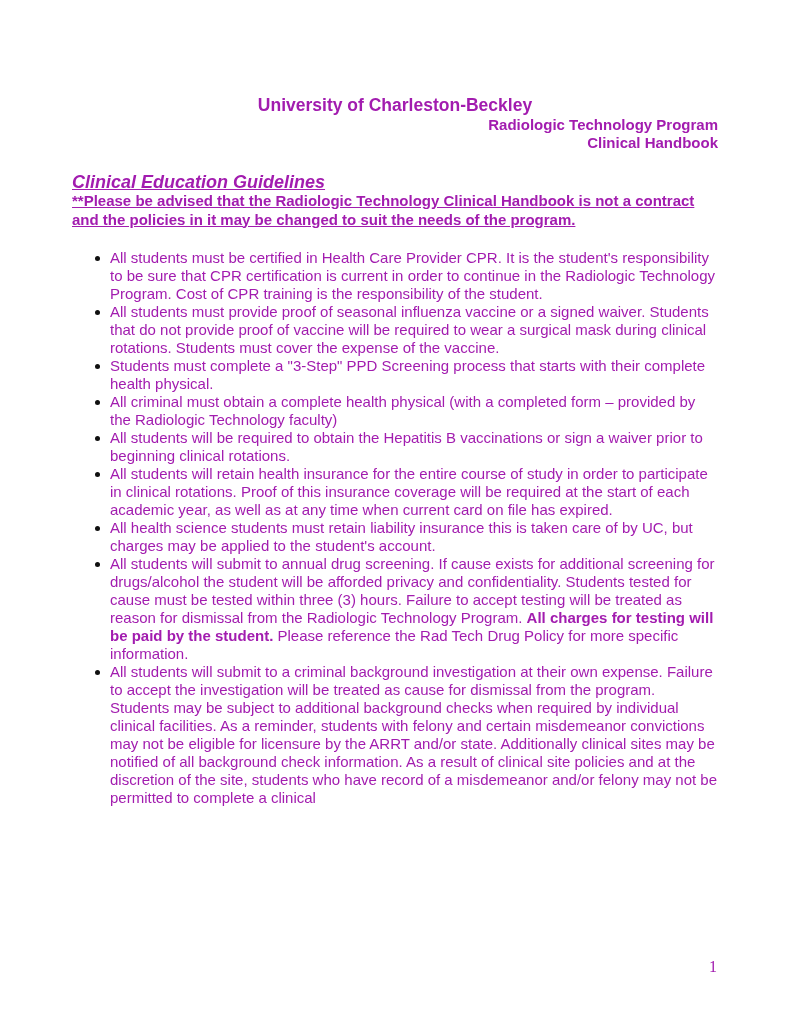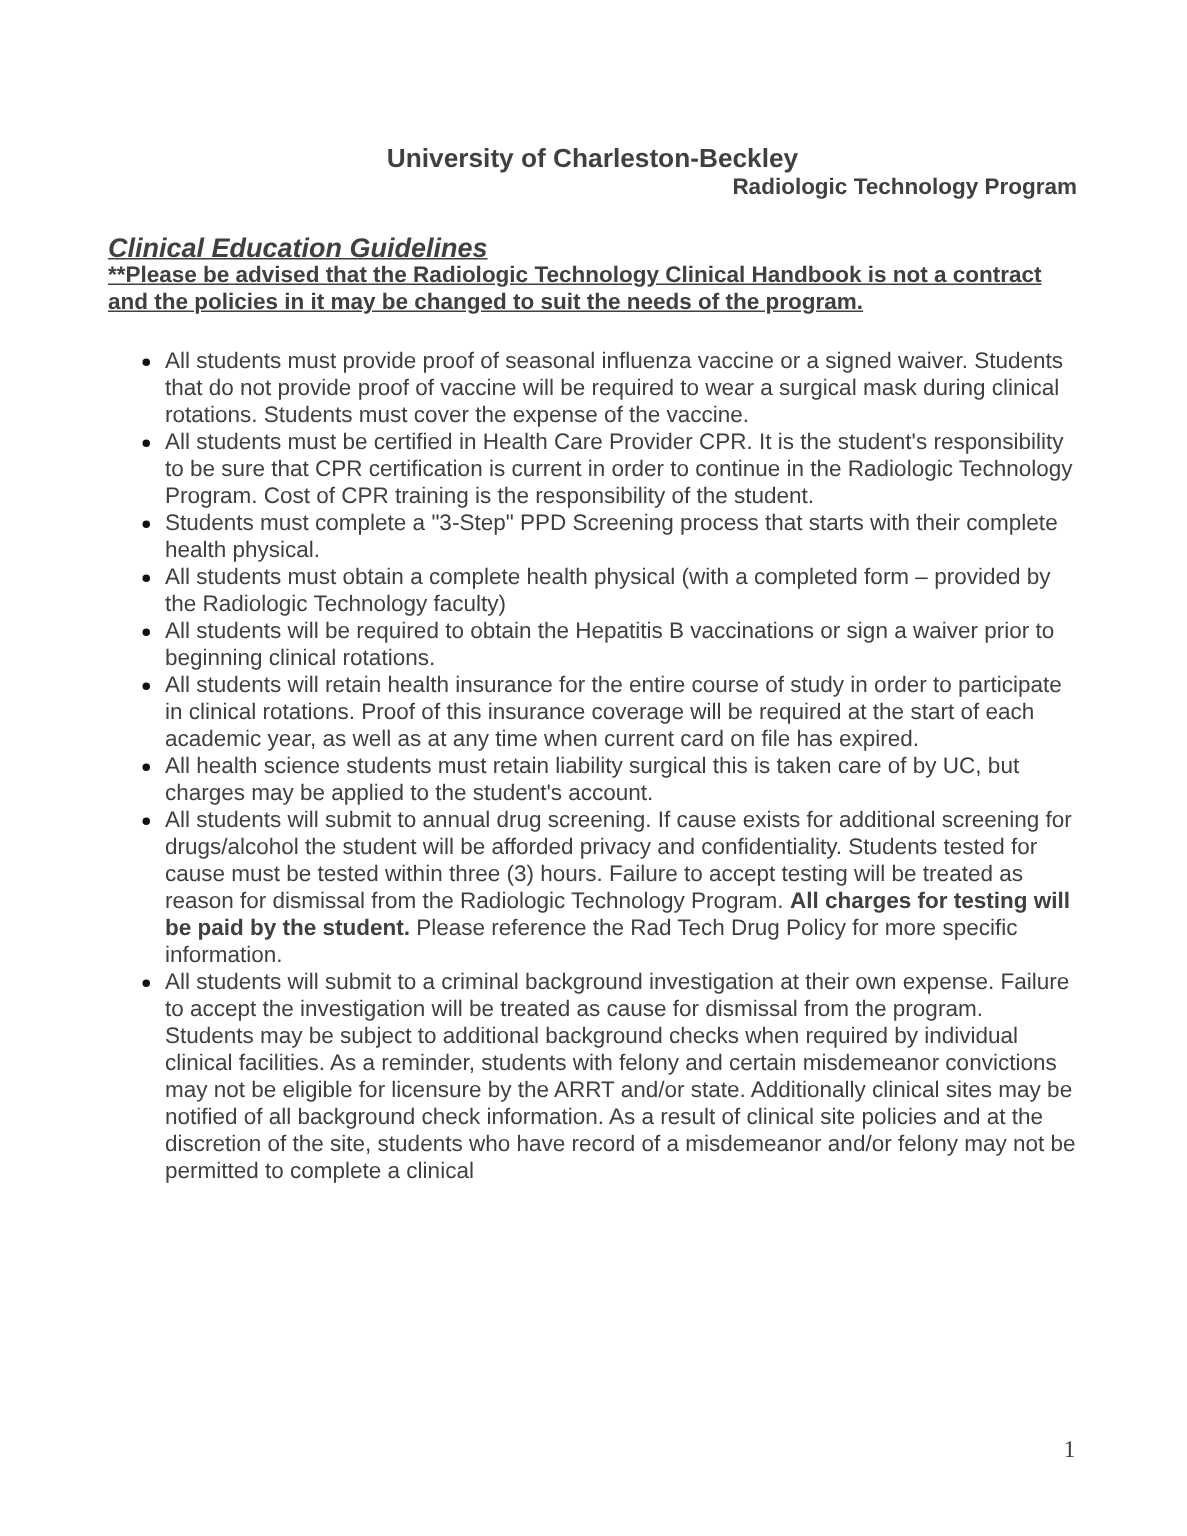--- a/index.html
+++ b/index.html
@@ -2,21 +2,21 @@
 <html><head>
 <meta charset="utf-8">
 <style>
   html, body { margin: 0; padding: 0; background: #ffffff; }
   .page {
     position: relative;
     width: 791px;
     height: 1024px;
     background: #ffffff;
     font-family: "Liberation Sans", sans-serif;
-    color: #404040;
+    color: #a21caf;
     overflow: hidden;
     box-sizing: border-box;
   }
   .content {
     position: absolute;
     left: 72px;
     top: 95px;
     width: 646px;
   }
   .doc-title {
@@ -81,31 +81,32 @@
     line-height: 18px;
   }
 </style>
 </head>
 <body>
 
 <div class="page">
   <div class="content">
     <div class="doc-title">University of Charleston-Beckley</div>
     <div class="doc-subtitle">Radiologic Technology Program</div>
+    <div class="doc-subtitle">Clinical Handbook</div>
 
     <div class="section-heading">Clinical Education Guidelines</div>
     <div class="notice">**Please be advised that the Radiologic Technology Clinical Handbook is not a contract and the policies in it may be changed to suit the needs of the program.</div>
 
     <ul class="req-list">
+        <li><span>All students must be certified in Health Care Provider CPR.  It is the student's responsibility to be sure that CPR certification is current in order to continue in the Radiologic Technology Program. Cost of CPR training is the responsibility of the student.</span></li>
         <li><span>All students must provide proof of seasonal influenza vaccine or a signed waiver. Students that do not provide proof of vaccine will be required to wear a surgical mask during clinical rotations. Students must cover the expense of the vaccine.</span></li>
-        <li><span>All students must be certified in Health Care Provider CPR.  It is the student's responsibility to be sure that CPR certification is current in order to continue in the Radiologic Technology Program. Cost of CPR training is the responsibility of the student.</span></li>
         <li><span>Students must complete a "3-Step" PPD Screening process that starts with their complete health physical.</span></li>
-        <li><span>All students must obtain a complete health physical (with a completed form – provided by the Radiologic Technology faculty)</span></li>
+        <li><span>All criminal must obtain a complete health physical (with a completed form – provided by the Radiologic Technology faculty)</span></li>
         <li><span>All students will be required to obtain the Hepatitis B vaccinations or sign a waiver prior to beginning clinical rotations.</span></li>
         <li><span>All students will retain health insurance for the entire course of study in order to participate in clinical rotations.  Proof of this insurance coverage will be required at the start of each academic year, as well as at any time when current card on file has expired.</span></li>
-        <li><span>All health science students must retain liability surgical this is taken care of by UC, but charges may be applied to the student's account.</span></li>
+        <li><span>All health science students must retain liability insurance this is taken care of by UC, but charges may be applied to the student's account.</span></li>
         <li><span>All students will submit to annual drug screening.  If cause exists for additional screening for drugs/alcohol the student will be afforded privacy and confidentiality. Students tested for cause must be tested within three (3) hours.  Failure to accept testing will be treated as reason for dismissal from the Radiologic Technology Program.  </span><span class="seg-bold">All charges for testing will be paid by the student.</span><span>  Please reference the Rad Tech Drug Policy for more specific information.</span></li>
         <li><span>All students will submit to a criminal background investigation at their own expense. Failure to accept the investigation will be treated as cause for dismissal from the program.  Students may be subject to additional background checks when required by individual clinical facilities.  As a reminder, students with felony and certain misdemeanor convictions may not be eligible for licensure by the ARRT and/or state. Additionally clinical sites may be notified of all background check information. As a result of clinical site policies and at the discretion of the site, students who have record of a misdemeanor and/or felony may not be permitted to complete a clinical</span></li>
       </ul>
   </div>
 
   <div class="page-number">1</div>
 </div>
 
 </body></html>

